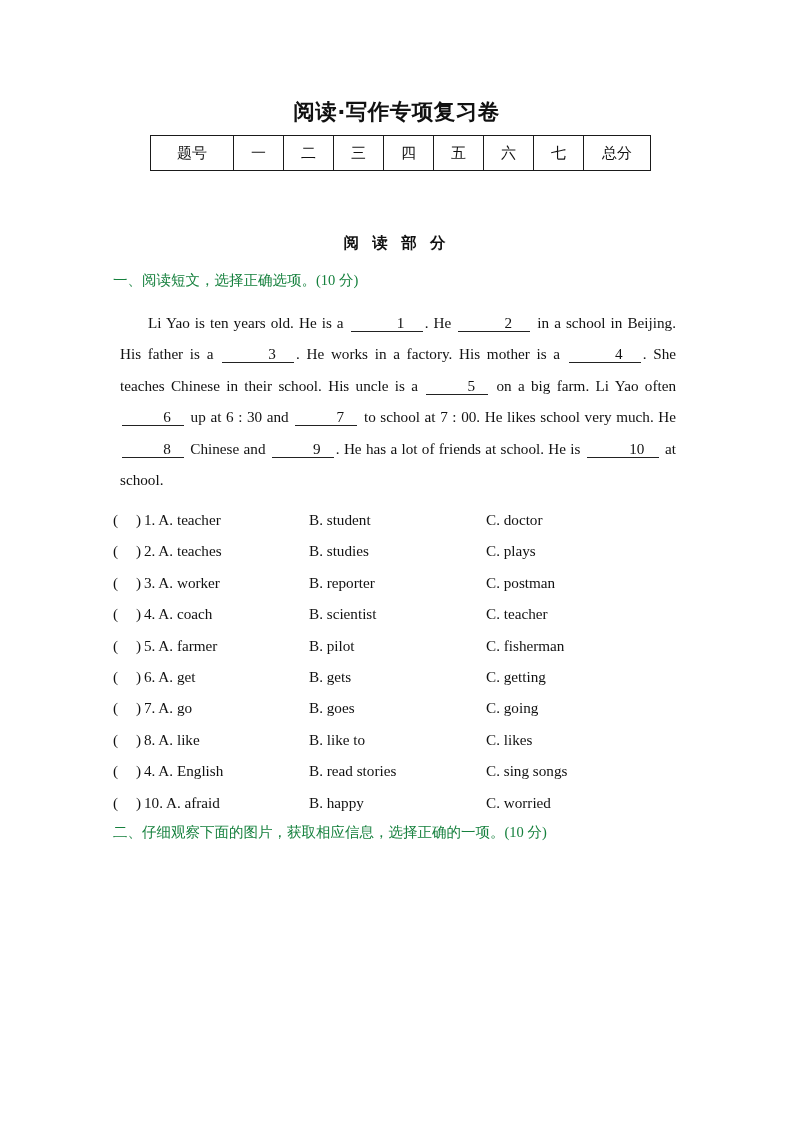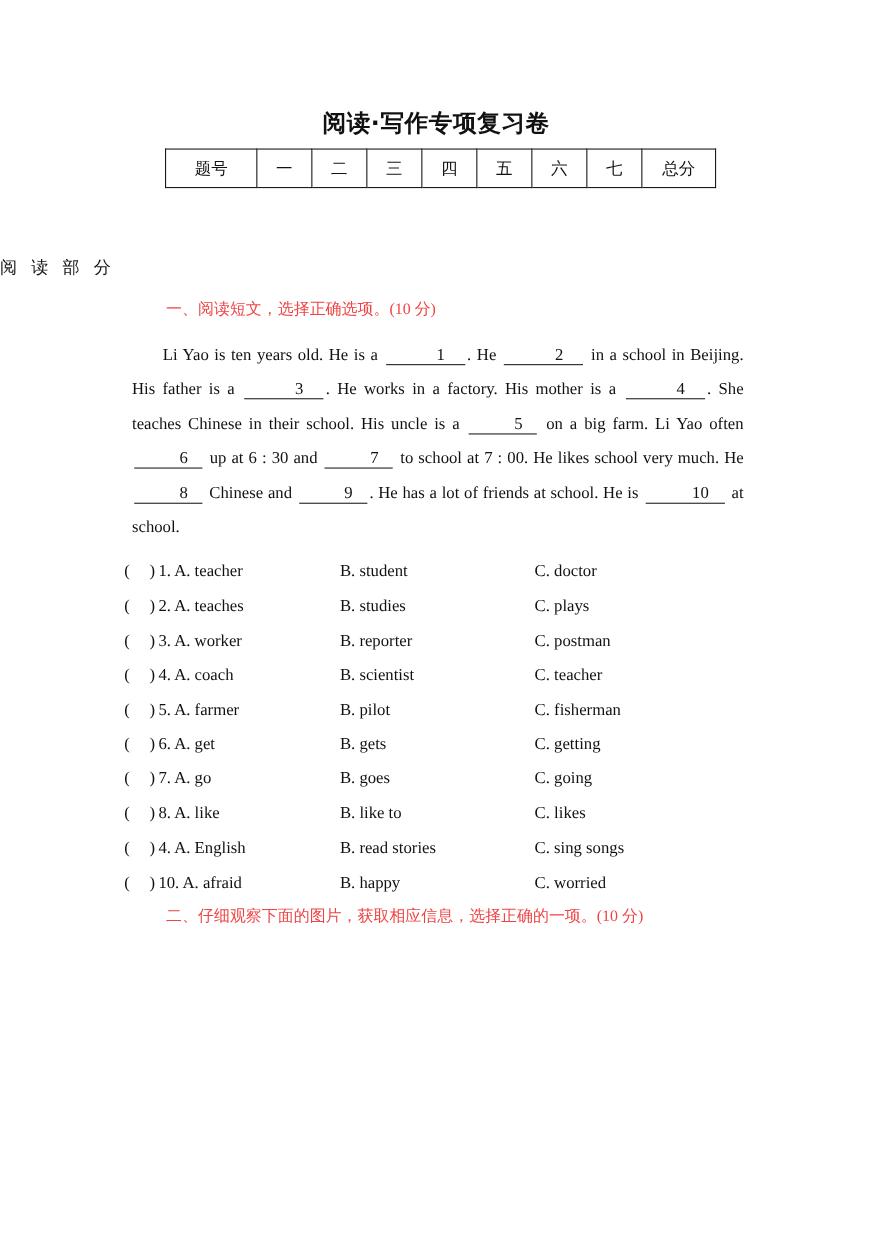--- a/index.html
+++ b/index.html
@@ -59,37 +59,36 @@
   .score-table td.num-col   { width: 49px; }
   .score-table td.total-col { width: 66px; }
   .score-table tr.row-scores td { height: 36px; }
 
   
   .section-heading {
     position: absolute;
     left: 0;
     top: 233px;
     width: 793px;
-    text-align: left;
-    font-family: "DejaVu Sans", "Liberation Sans", sans-serif;
-    font-weight: normal;
+    text-align: center;
+    font-family: "DejaVu Sans", "Liberation Sans", sans-serif;
+    font-weight: bold;
     font-size: 15.5px;
     letter-spacing: 4px;
     color: #111;
   }
 
   
   .prompt {
     position: absolute;
     left: 113px;
     font-family: "DejaVu Sans", "Liberation Sans", sans-serif;
     font-size: 14.5px;
-    color: #ef4444;
+    color: #15803d;
     white-space: nowrap;
-    margin-left: 38px;
   }
   .prompt .pts {
     font-family: "Liberation Serif", "DejaVu Serif", serif;
     font-size: 14.5px;
   }
   #prompt-1 { top: 271px; }
   #prompt-2 { top: 823px; }
 
   
   .passage {

